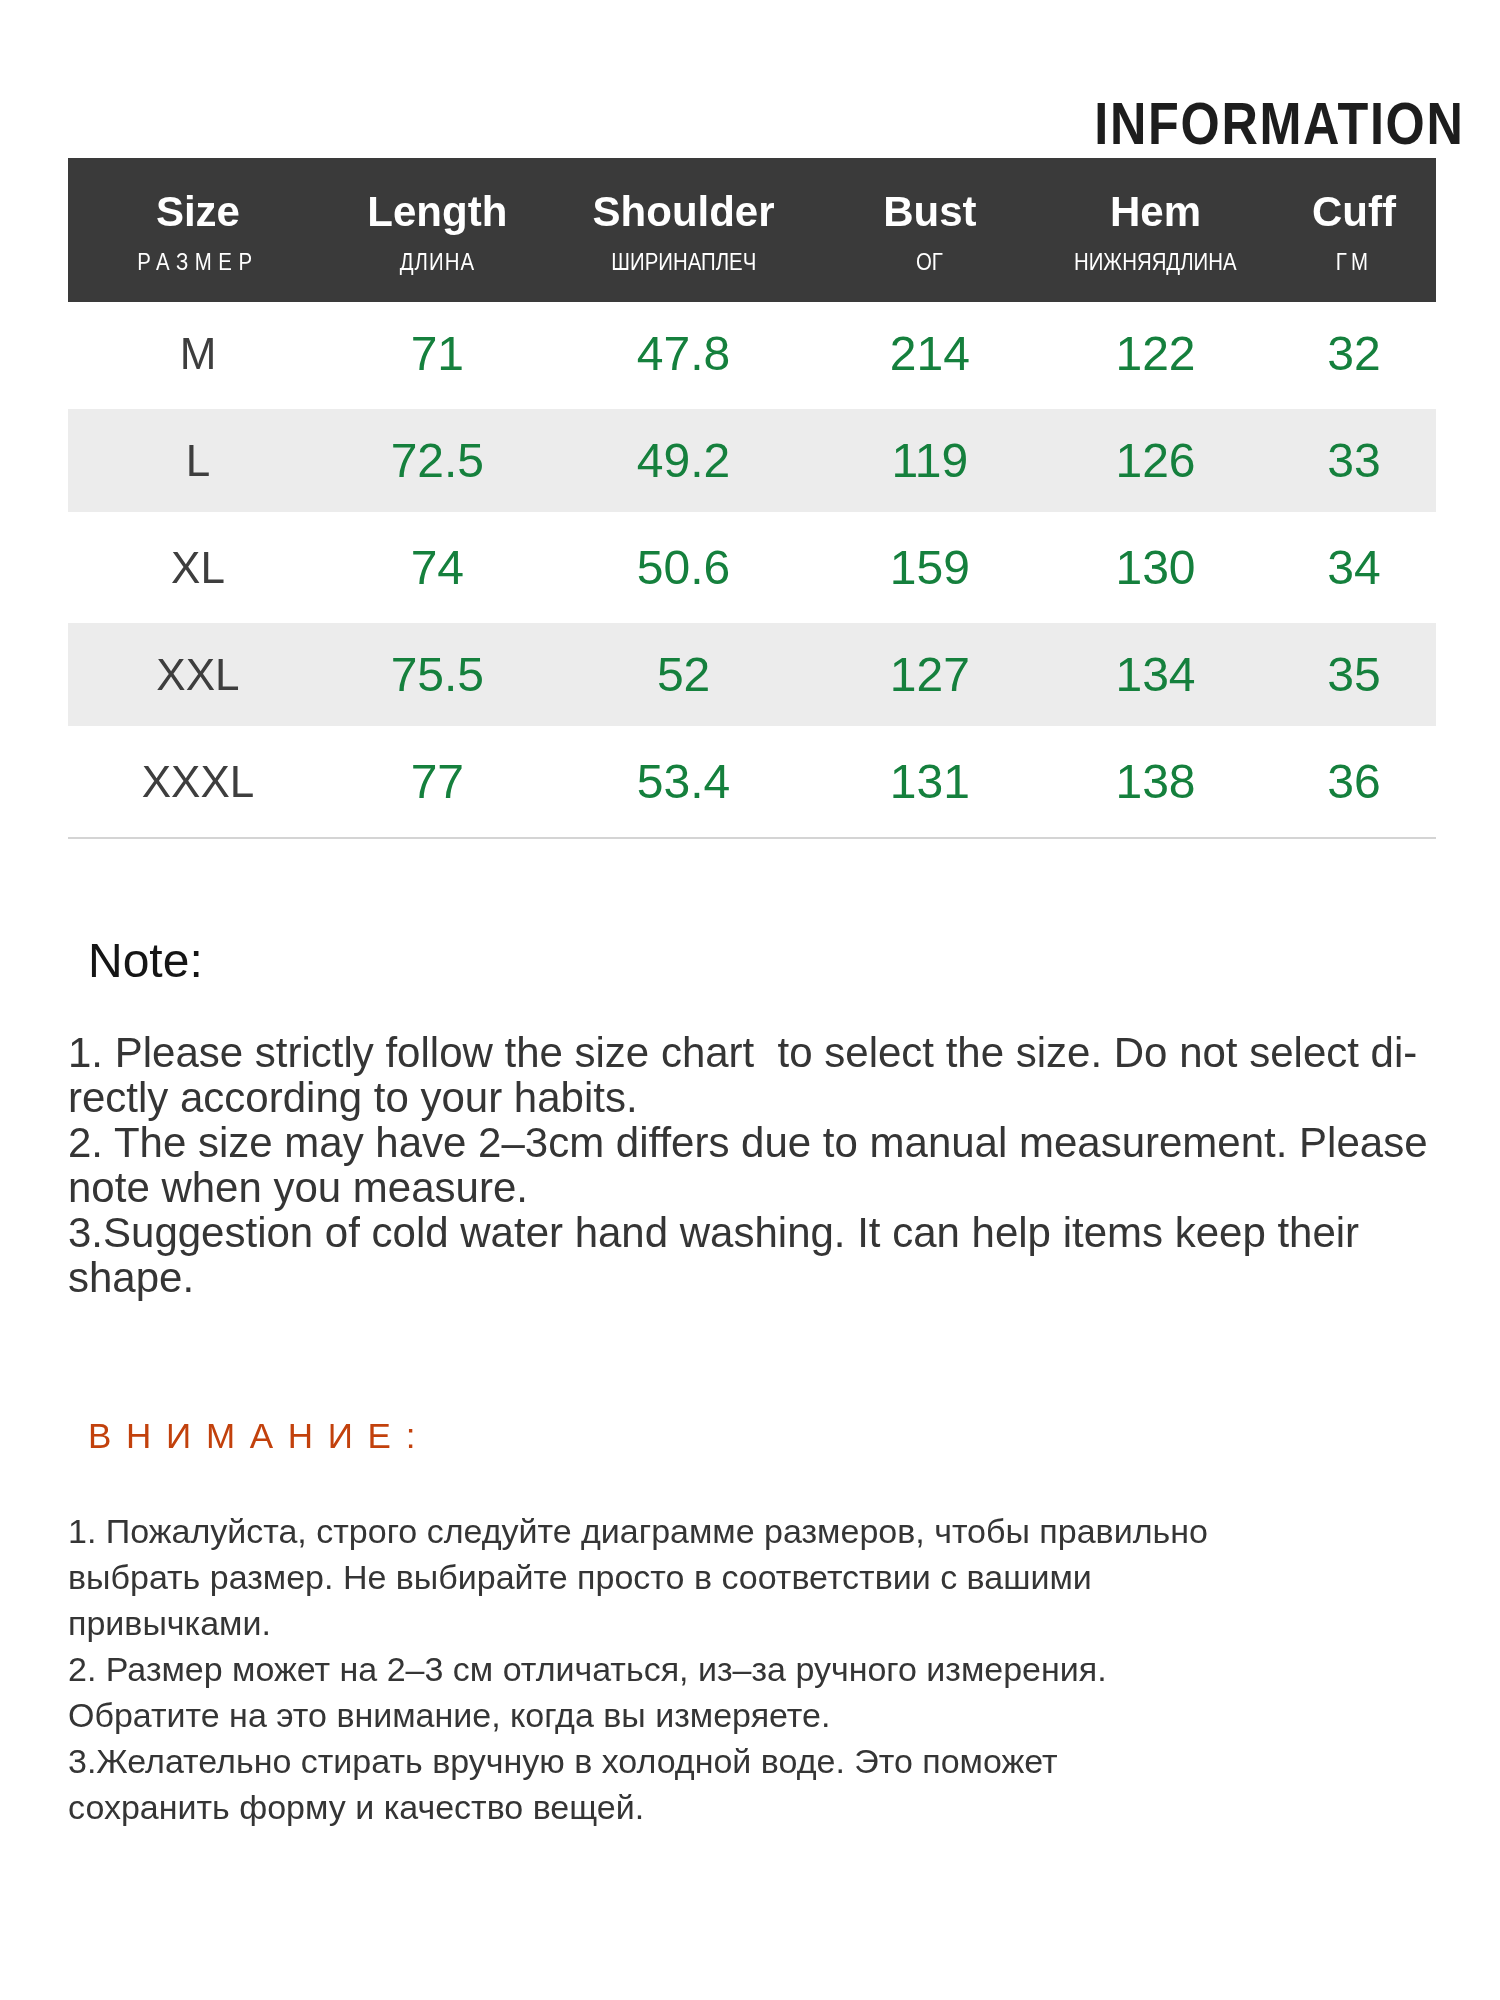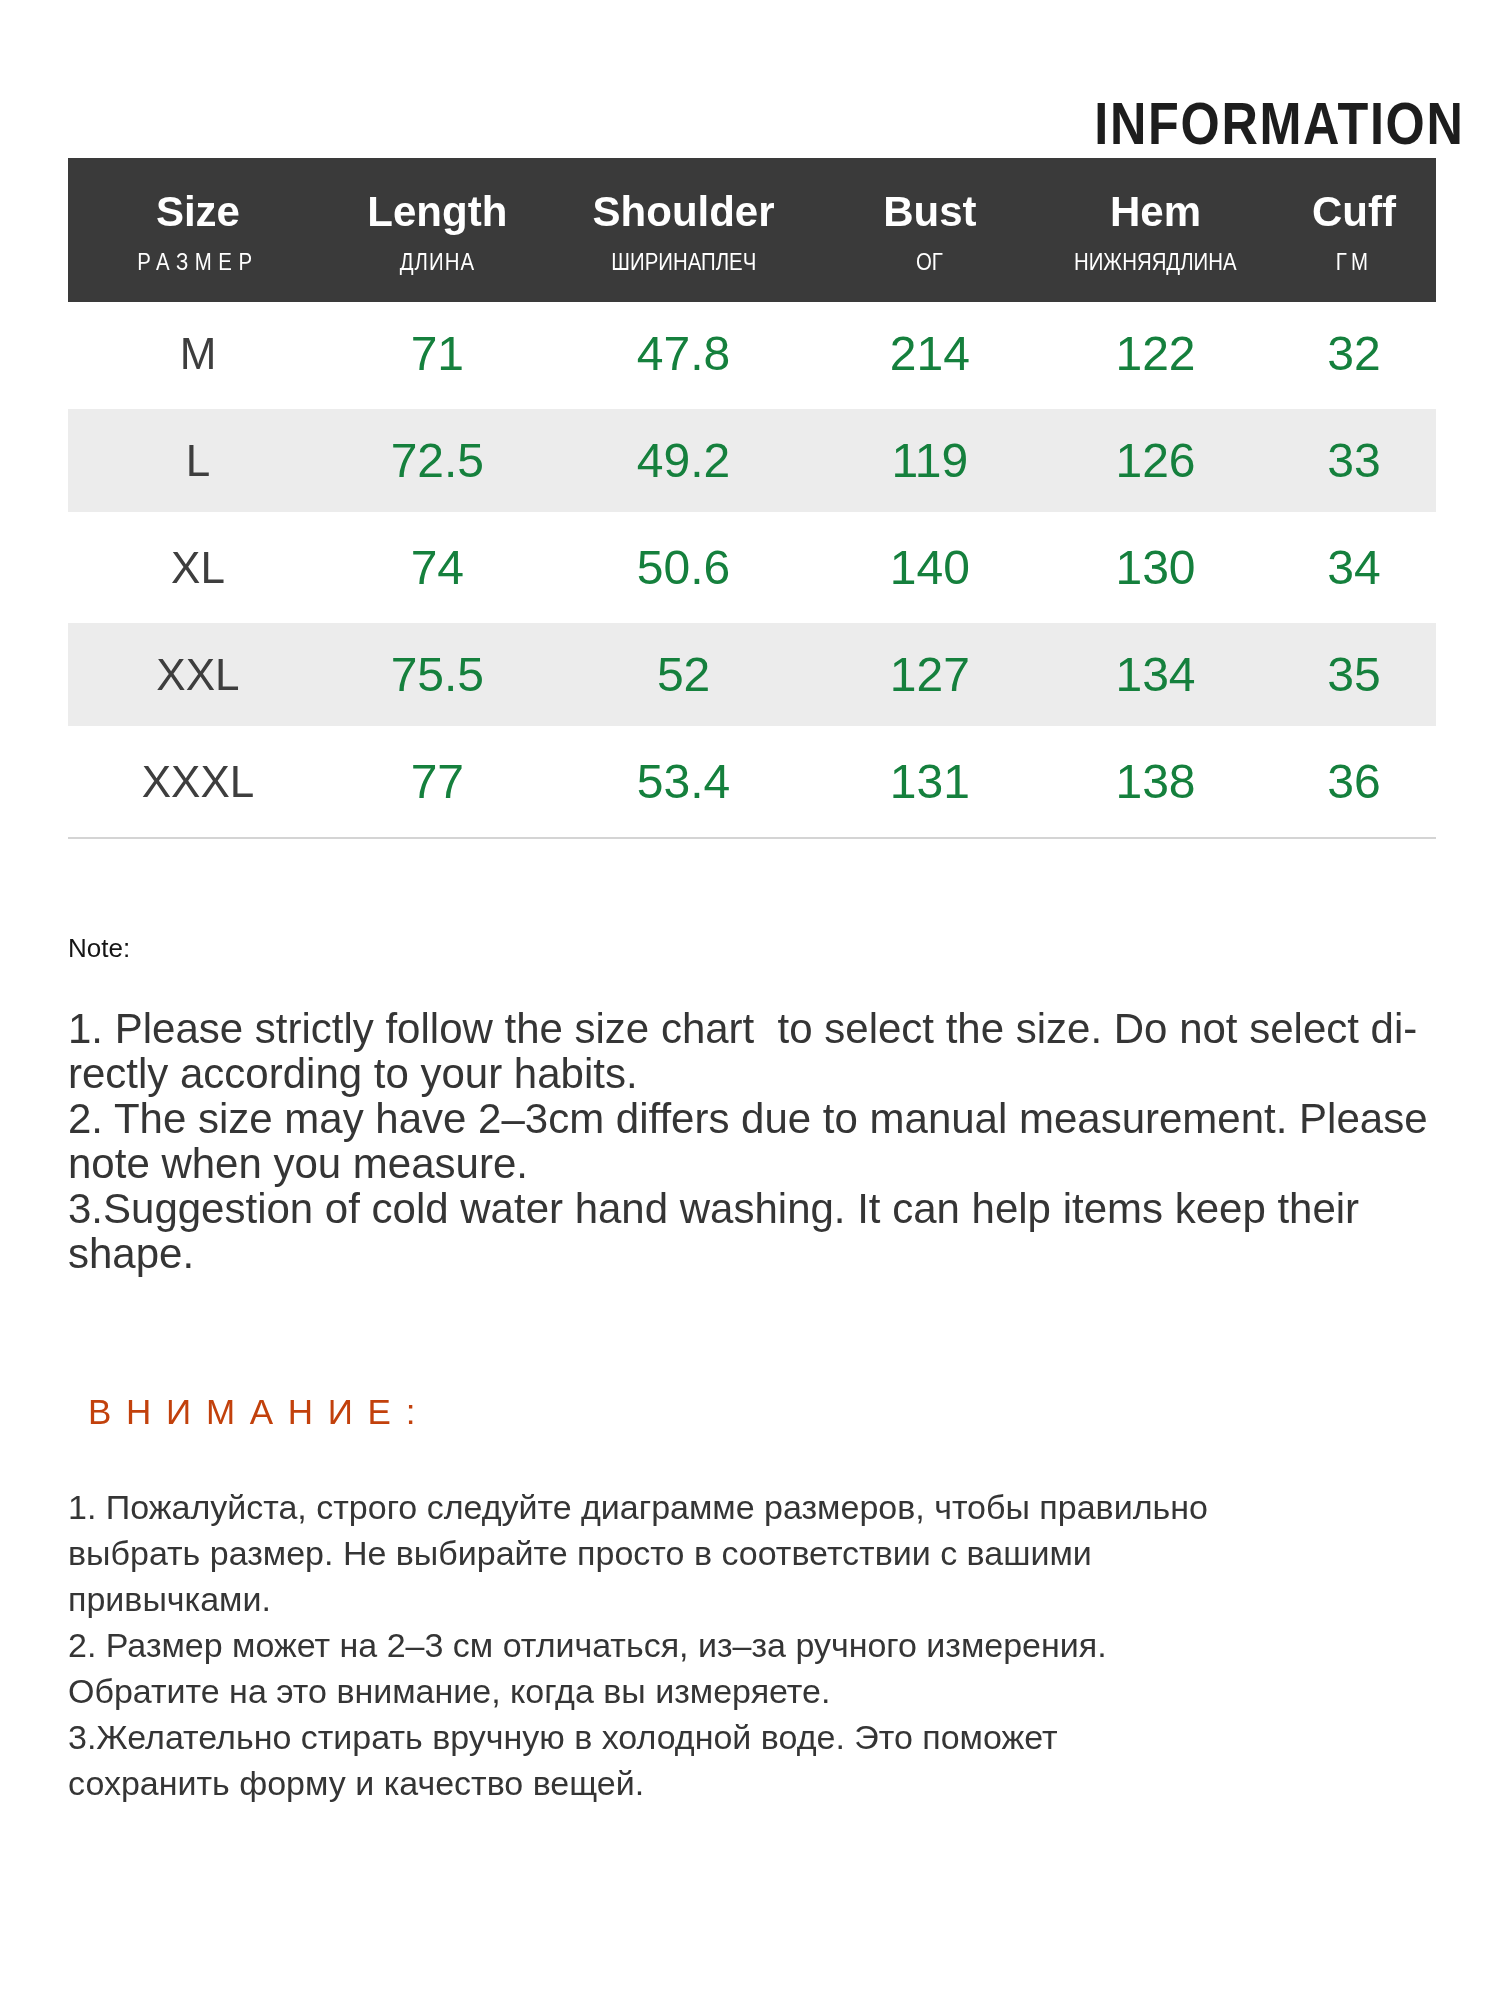--- a/index.html
+++ b/index.html
@@ -73,22 +73,23 @@
   table.size-table tbody td.size-col {
     font-size: 44px;
     color: #3e3e3e;
   }
   .note-section {
     margin-left: 68px;
     margin-right: 70px;
   }
   .note-heading {
     margin-top: 94px;
-    font-size: 26px;
+    font-size: 48px;
     color: #151515;
+    margin-left: 20px;
   }
   .note-lines {
     margin-top: 42px;
     font-size: 42px;
     line-height: 45px;
     color: #353535;
   }
   .note-lines .line {
     white-space: pre-wrap;
   }
@@ -164,21 +165,21 @@
       <td>72.5</td>
       <td>49.2</td>
       <td>119</td>
       <td>126</td>
       <td>33</td>
     </tr>
     <tr>
       <td class="size-col">XL</td>
       <td>74</td>
       <td>50.6</td>
-      <td>140</td>
+      <td>159</td>
       <td>130</td>
       <td>34</td>
     </tr>
     <tr class="alt">
       <td class="size-col">XXL</td>
       <td>75.5</td>
       <td>52</td>
       <td>127</td>
       <td>134</td>
       <td>35</td>

